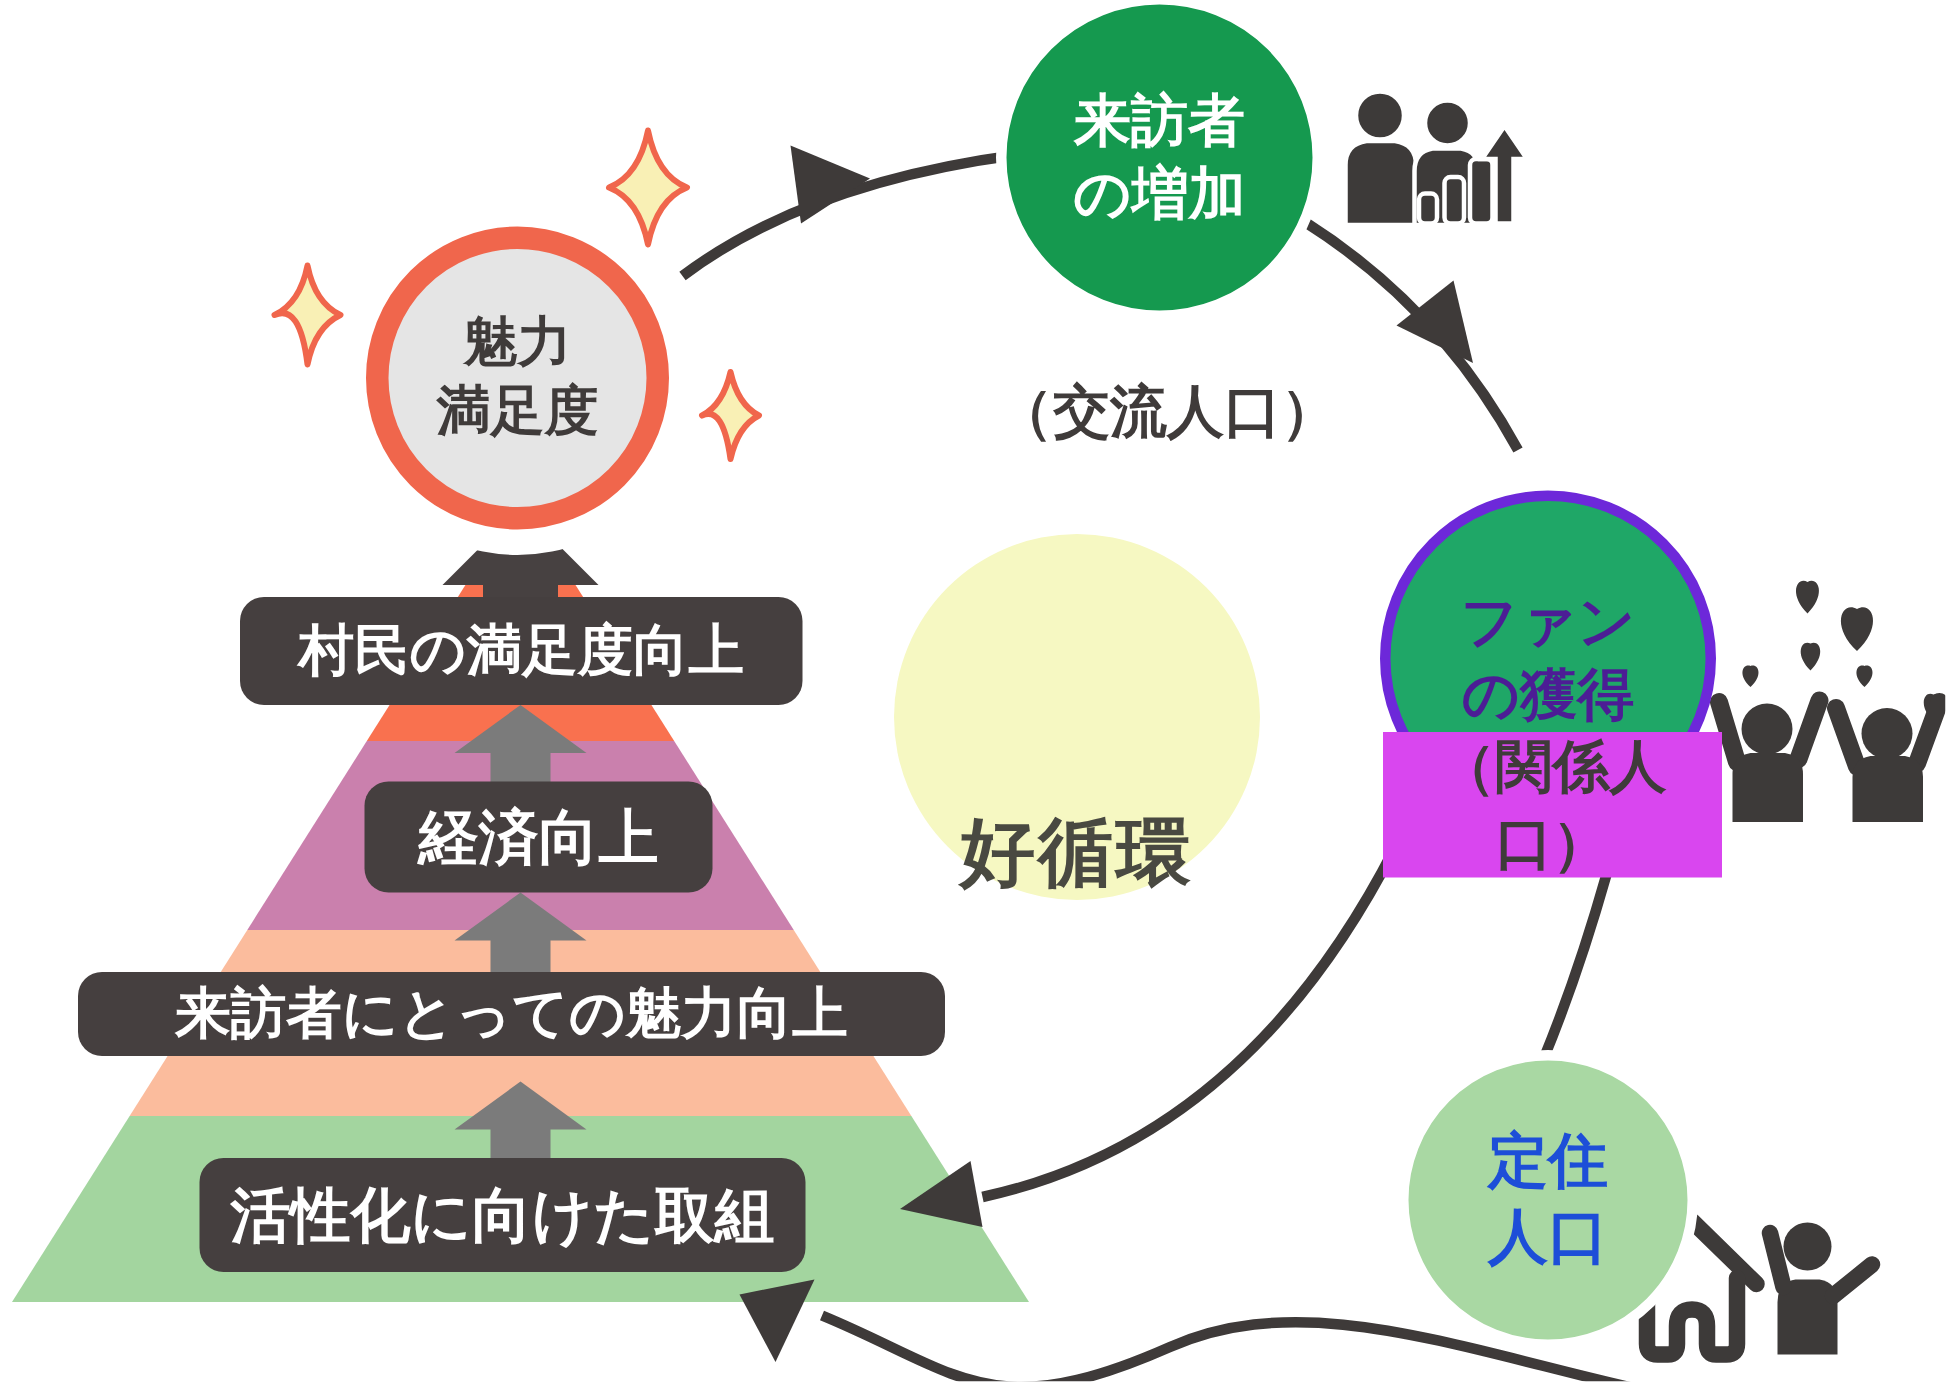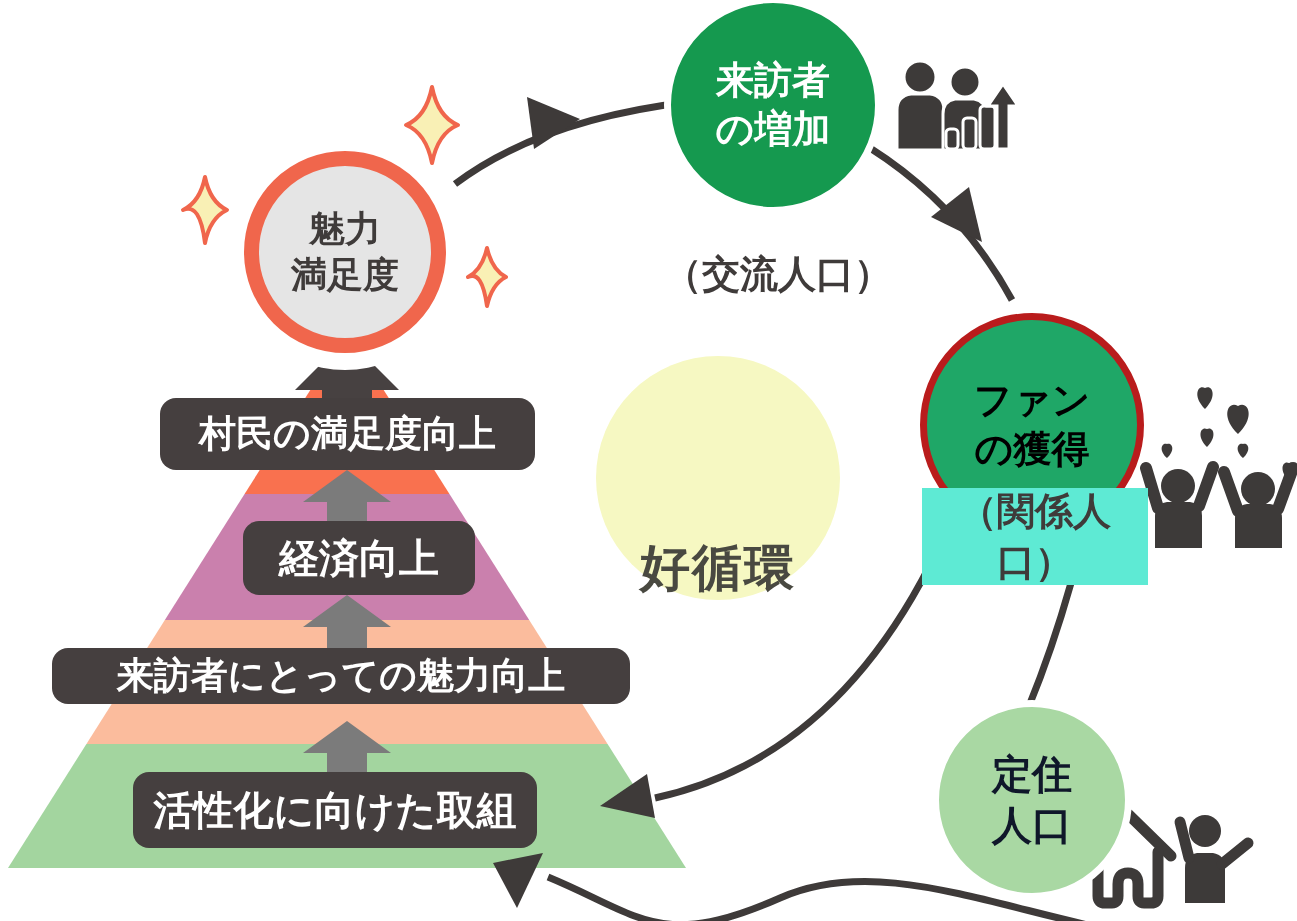--- a/index.html
+++ b/index.html
@@ -12,28 +12,28 @@
     display:flex;flex-direction:column;align-items:center;justify-content:center;
     text-align:center;}
   .circle .ln{display:block;line-height:1.28;}
   
   #peak-outer{left:227px;top:134px;width:236px;height:236px;background:#fff;z-index:2;}
   #peak-ring{position:absolute;inset:17px;border-radius:50%;border:15px solid #f0664c;background:#e5e5e5;
     display:flex;align-items:center;justify-content:center;}
   #peak-text{font-size:36px;color:#3f3b3a;text-align:center;line-height:1.3;}
   
   #node-visitors{left:664px;top:-4px;width:218px;height:218px;border:7px solid #fff;color:#fff;font-size:38px;z-index:2;}
-  #node-fans{left:920px;top:313px;width:224px;height:224px;border:7px solid #b91c1c;color:#000000;font-size:38px;z-index:2;}
-  #node-residents{left:932px;top:700px;width:200px;height:200px;border:7px solid #fff;color:#0f172a;font-size:40px;z-index:2;}
+  #node-fans{left:920px;top:327px;width:224px;height:224px;border:7px solid #6d28d9;color:#4c1d95;font-size:38px;z-index:2;}
+  #node-residents{left:932px;top:700px;width:200px;height:200px;border:7px solid #fff;color:#1d4ed8;font-size:40px;z-index:2;}
   
   #center-circle{left:596px;top:356px;width:244px;height:244px;color:#494941;font-size:50px;letter-spacing:2px;z-index:1;}
   
   .caption{position:absolute;color:#3f3b3a;font-size:38px;text-align:center;z-index:3;}
   #caption-visitors{left:640px;top:222px;width:276px;margin-top:27px;}
-  #caption-fans{left:922px;top:488px;width:226px;height:97px;background:#5eead4;
+  #caption-fans{left:922px;top:488px;width:226px;height:97px;background:#d946ef;
     display:flex;align-items:center;justify-content:center;}
   
   .step-label{position:absolute;background:#453f3f;color:#fff;border-radius:16px;
     display:flex;align-items:center;justify-content:center;text-align:center;z-index:2;}
   #label-l1{left:160px;top:398px;width:375px;height:72px;font-size:37px;}
   #label-l2{left:243px;top:521px;width:232px;height:74px;font-size:40px;}
   #label-l3{left:52px;top:648px;width:578px;height:56px;font-size:37px;}
   #label-l4{left:133px;top:772px;width:404px;height:76px;font-size:40px;}
 </style>
 </head>

